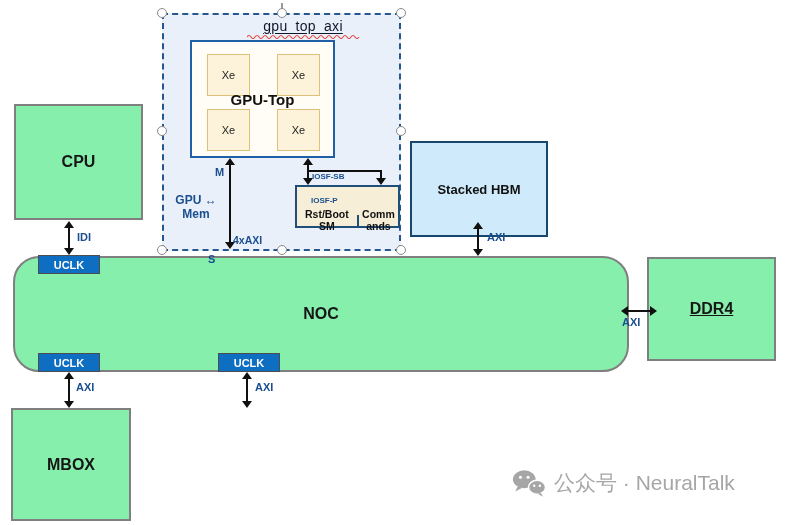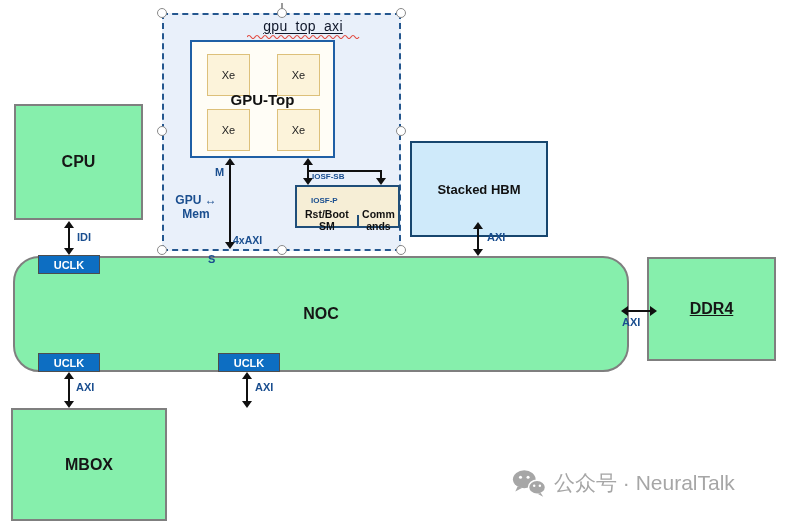--- a/index.html
+++ b/index.html
@@ -125,21 +125,21 @@
 
   <div class="cream" style="left:6px;top:104px;width:129px;height:116px;">
     <span>CPU</span>
   </div>
   <div class="cream" style="left:5px;top:256px;width:616px;height:116px;border-radius:26px;">
     <span>NOC</span>
   </div>
   <div class="cream" style="left:639px;top:257px;width:129px;height:104px;text-decoration:underline;">
     <span>DDR4</span>
   </div>
-  <div class="cream" style="left:3px;top:408px;width:156px;height:113px;">
+  <div class="cream" style="left:3px;top:408px;width:120px;height:113px;">
     <span>MBOX</span>
   </div>
 
   <div class="uclk" style="left:38px;top:255px;">
       <span>UCLK</span>
     </div>
   <div class="uclk" style="left:38px;top:353px;">
       <span>UCLK</span>
     </div>
   <div class="uclk" style="left:218px;top:353px;">

